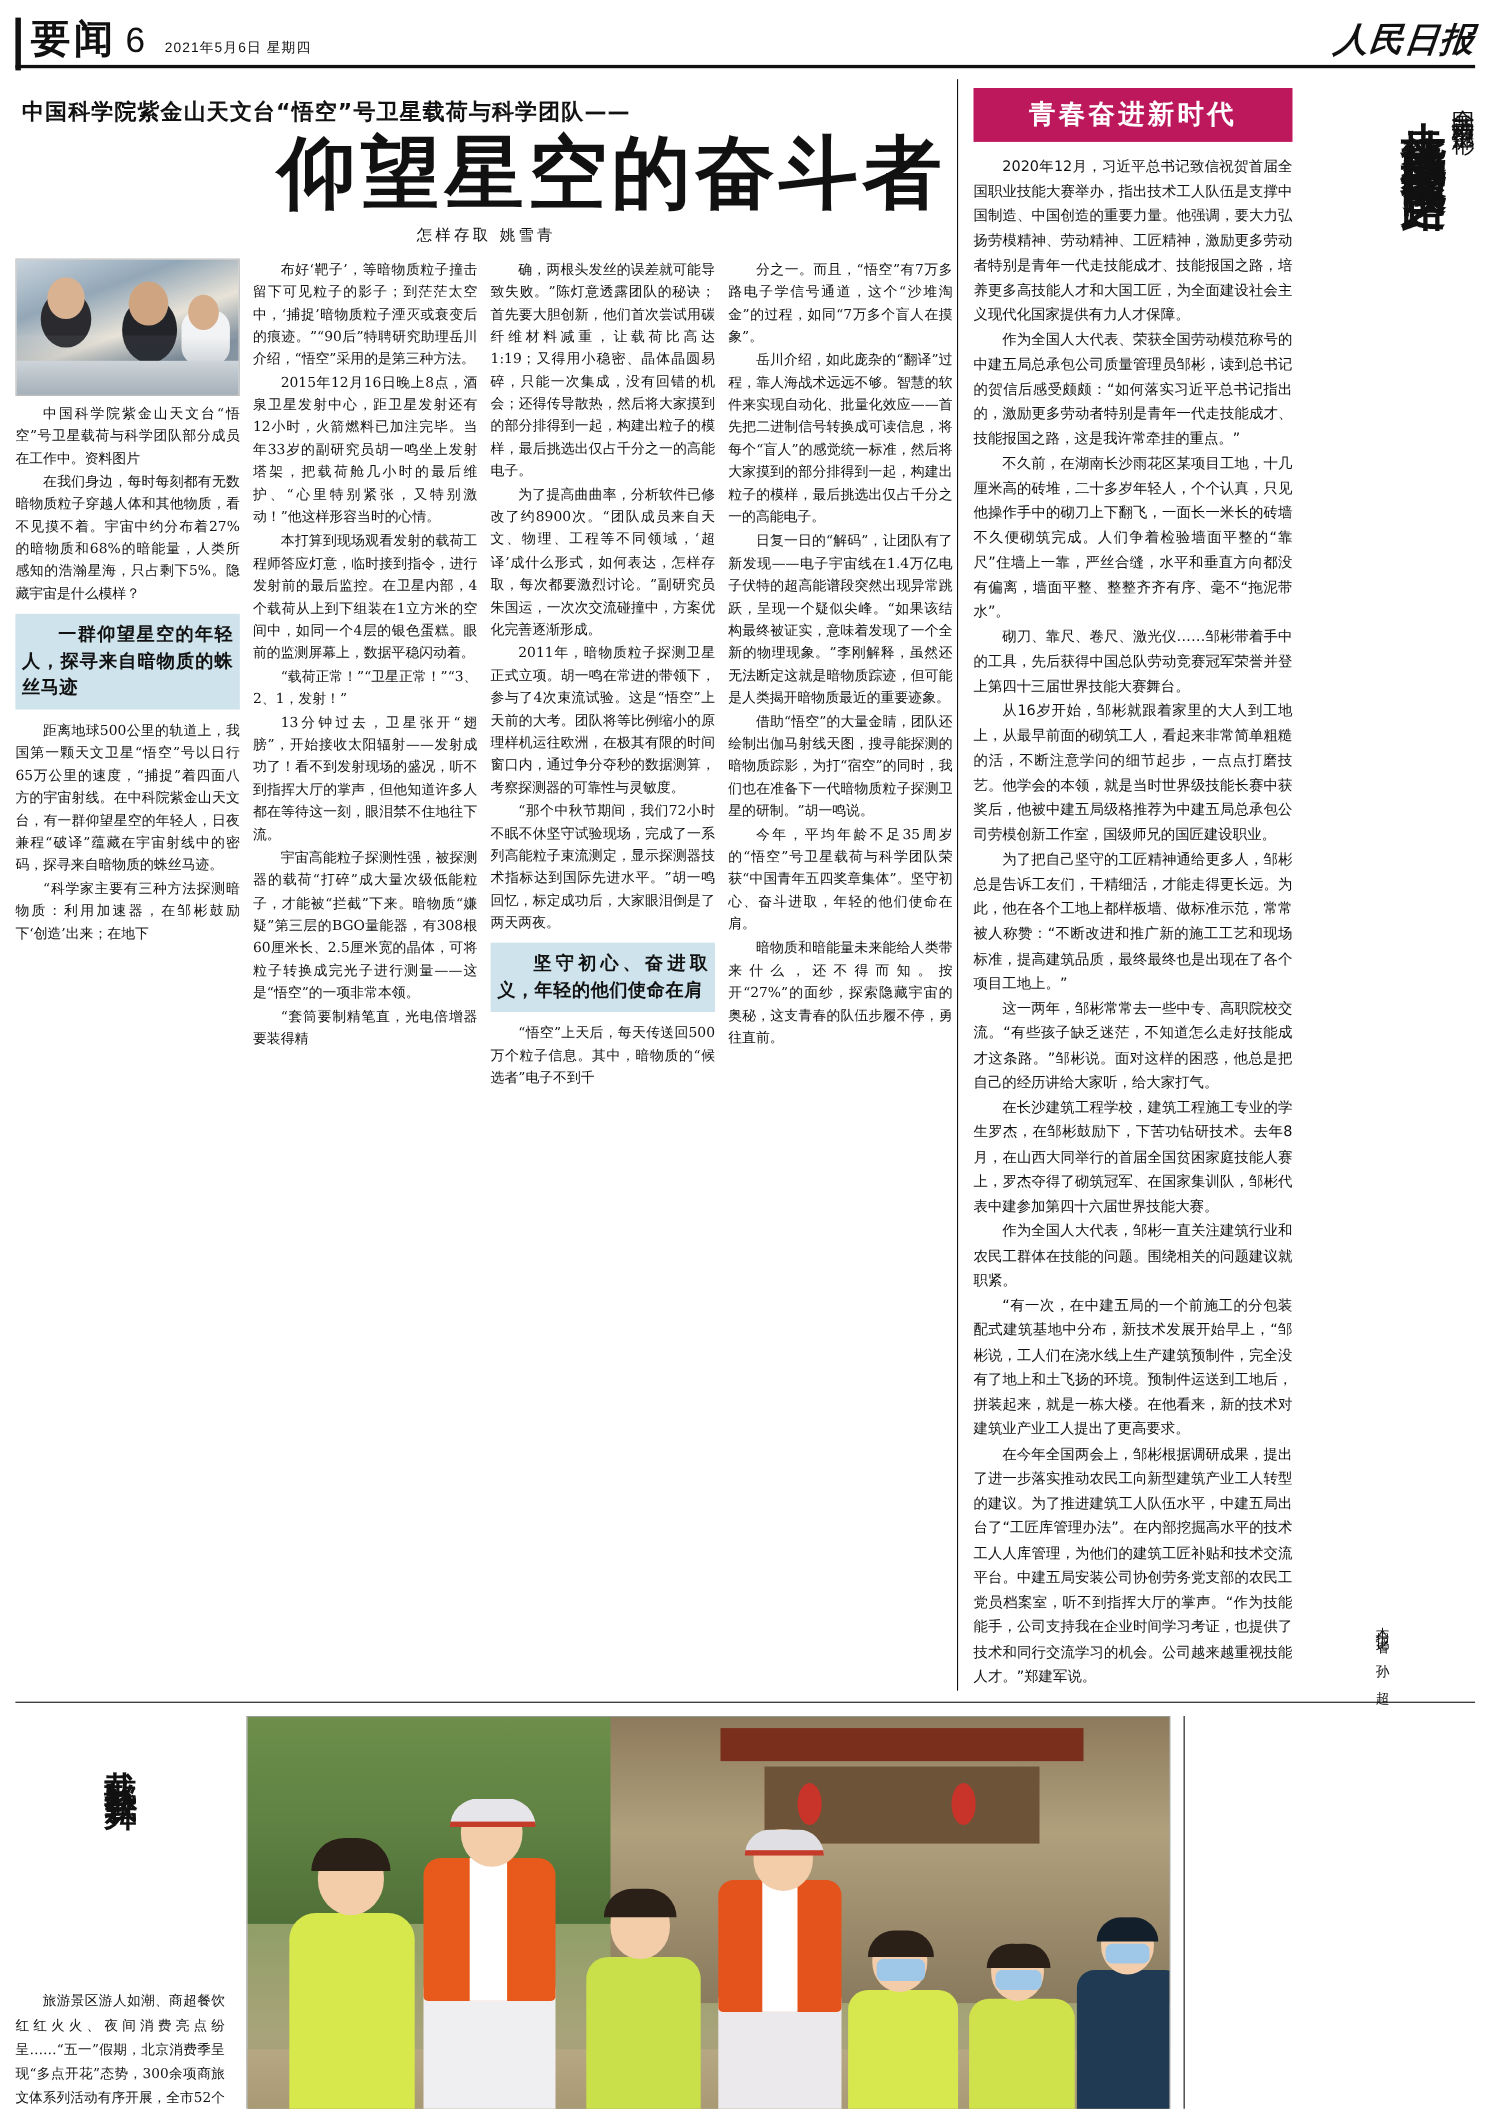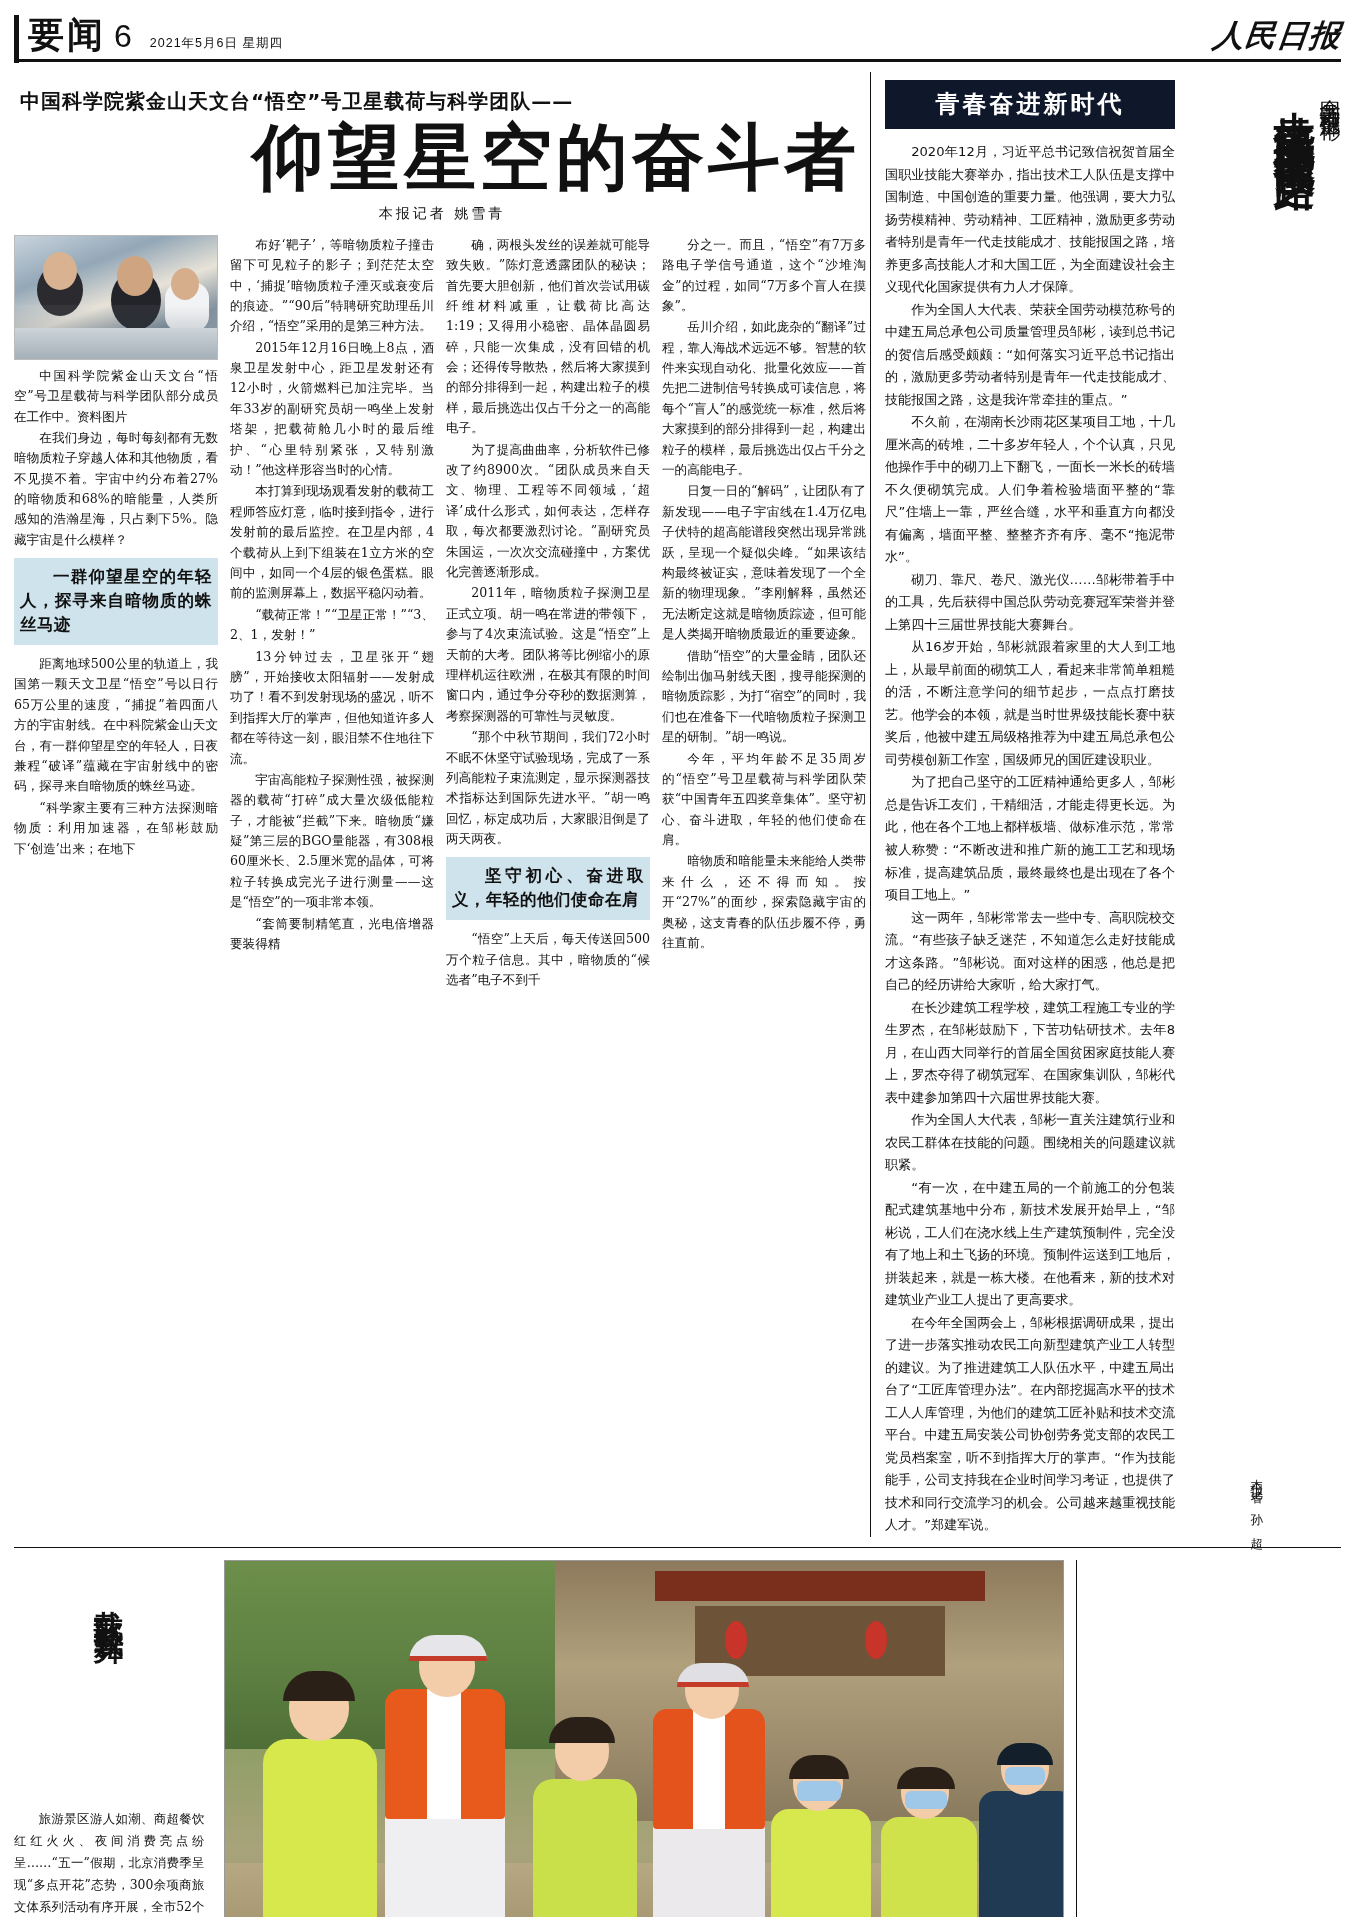--- a/index.html
+++ b/index.html
@@ -77,21 +77,21 @@
   .subhead-box {
     background:#cfe3ec; margin:8px 0 9px 0; padding:7px 6px 8px 6px;
     font-family:"DejaVu Sans","Liberation Sans",sans-serif;
     font-weight:bold; font-size:16.5px; line-height:1.45; text-align:justify; text-indent:2em;
     letter-spacing:0.5px;
   }
   .rail-col-text { width:300px; padding-right:10px; }
   .rail-heads { width:156px; display:flex; flex-direction:row-reverse; align-items:flex-start; padding-top:6px; }
 
   .redlabel {
-    background:#0f172a; color:#fff; text-align:center;
+    background:#be185d; color:#fff; text-align:center;
     font-family:"DejaVu Sans","Liberation Sans",sans-serif; font-weight:bold;
     font-size:24px; letter-spacing:3px; padding:8px 10px 9px 10px; margin:8px 0 12px 0;
   }
   .rail-col-text p {
     margin:0; text-indent:2em; text-align:justify;
     font-size:13.1px; line-height:1.72; font-family:"DejaVu Sans","Liberation Sans",sans-serif;
   }
 
   .vhead-main {
     writing-mode:vertical-rl; text-orientation:upright;
@@ -144,21 +144,21 @@
       <span class="mh-date">2021年5月6日 星期四</span>
     </div>
     <div class="mh-right">人民日报</div>
   </div>
 
   <div class="top-zone">
 
     <div class="story-a">
       <div class="shoulder">中国科学院紫金山天文台“悟空”号卫星载荷与科学团队——</div>
       <div class="mainhead">仰望星空的奋斗者</div>
-      <div class="byline">本报记者  姚雪青</div>
+      <div class="byline">怎样存取  姚雪青</div>
 
       <div class="colwrap">
 
         <div class="col">
           <div class="photo">
             <div class="blob" style="width:46px;height:52px;background:#2b2b2f;left:22px;top:28px;"></div>
             <div class="blob" style="width:34px;height:38px;background:#d9b291;left:28px;top:16px;"></div>
             <div class="blob" style="width:50px;height:60px;background:#23242a;left:96px;top:34px;"></div>
             <div class="blob" style="width:36px;height:40px;background:#cfa581;left:102px;top:20px;"></div>
             <div class="blob" style="width:44px;height:50px;background:#f2f3f4;left:150px;top:46px;border-radius:16px;"></div>

